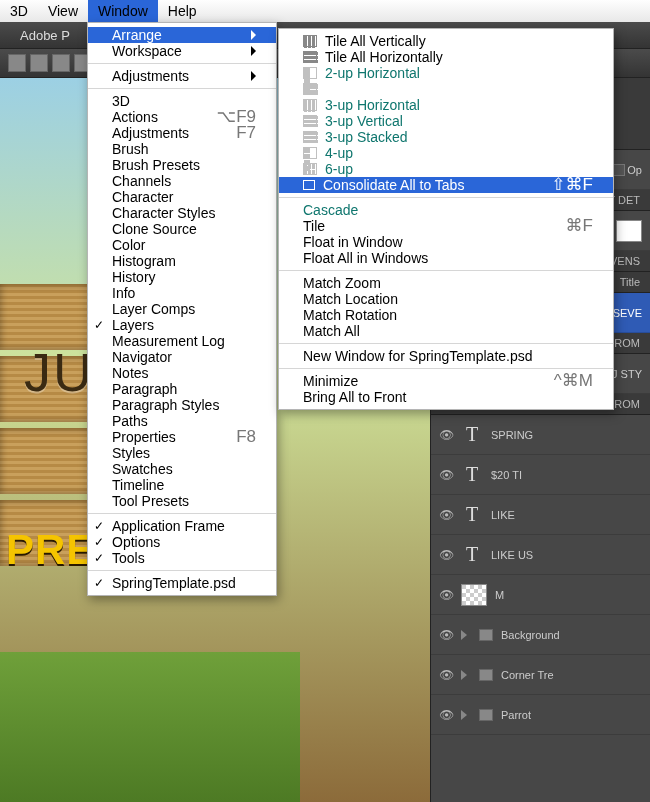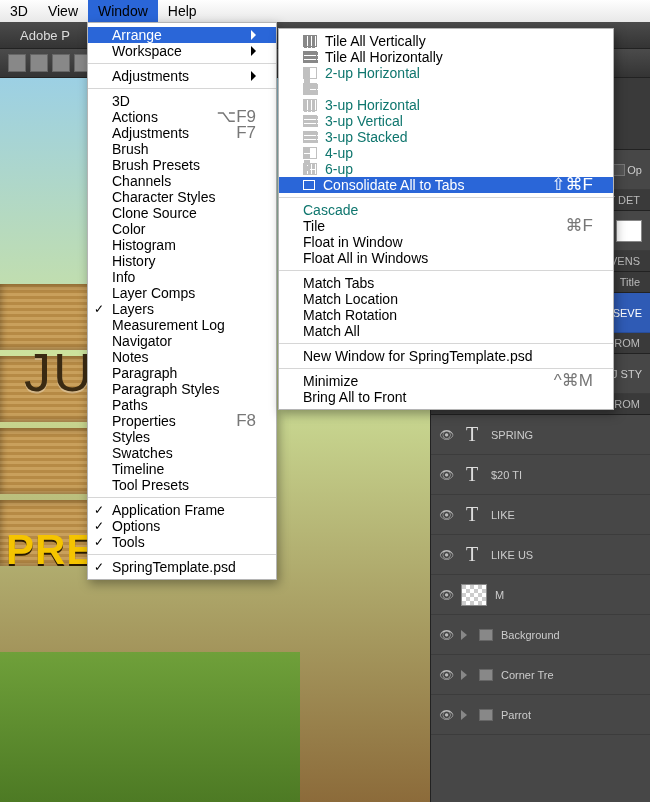--- a/index.html
+++ b/index.html
@@ -393,20 +393,23 @@
       <div class="mi">
         <span class="label">Brush</span>
       </div>
       <div class="mi">
         <span class="label">Brush Presets</span>
       </div>
       <div class="mi">
         <span class="label">Channels</span>
       </div>
       <div class="mi">
+        <span class="label">Character</span>
+      </div>
+      <div class="mi">
         <span class="label">Character Styles</span>
       </div>
       <div class="mi">
         <span class="label">Clone Source</span>
       </div>
       <div class="mi">
         <span class="label">Color</span>
       </div>
       <div class="mi">
         <span class="label">Histogram</span>
@@ -573,21 +576,21 @@
       <span class="shortcut">⌘F</span>
     </div>
   <div class="mi">
       <span class="label">Float in Window</span>
     </div>
   <div class="mi">
       <span class="label">Float All in Windows</span>
     </div>
   <div class="sep"></div>
   <div class="mi">
-      <span class="label">Match Tabs</span>
+      <span class="label">Match Zoom</span>
     </div>
   <div class="mi">
       <span class="label">Match Location</span>
     </div>
   <div class="mi">
       <span class="label">Match Rotation</span>
     </div>
   <div class="mi">
       <span class="label">Match All</span>
     </div>

